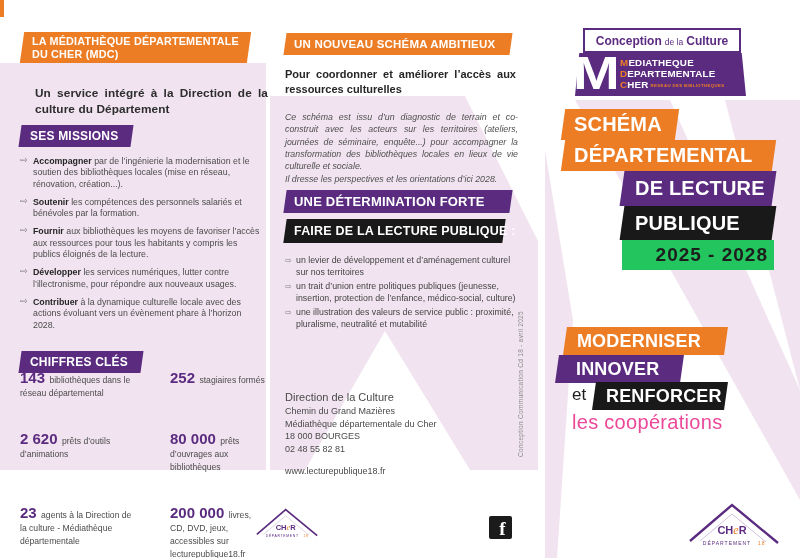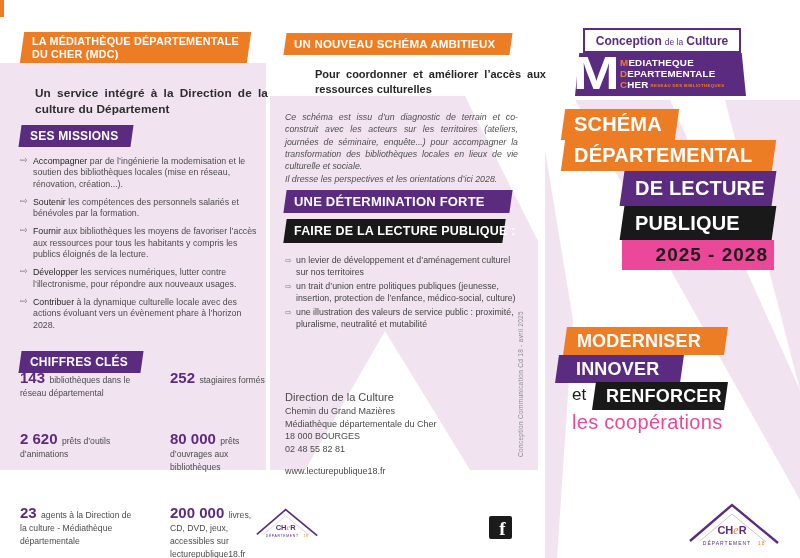--- a/index.html
+++ b/index.html
@@ -28,31 +28,31 @@
 
   
   #hdr-left { left:22px; top:32px; width:227px; height:31px; font-size:10.8px; line-height:13px; padding-left:10px; }
   #left-intro { left:22px; top:85px; width:233px; font-size:11.8px; font-weight:700; line-height:16px;
                 color:#2d2d2d; text-align:justify; letter-spacing:0.1px;margin-left:13px; }
   #missions-title { left:20px; top:125px; width:112px; height:22px; font-size:12px; padding-left:10px; }
   #missions-list { left:20px; top:156px; width:240px; font-size:8.8px; line-height:11.3px; color:#4b4b4b; }
   .mission { position:relative; padding-left:13px; margin-bottom:7px; }
   .mission .arr { position:absolute; left:0; top:-1px; font-size:9px; color:#777;
                   font-family:"DejaVu Sans", sans-serif; }
-  .mission .lead { font-weight:400; color:#262626; }
+  .mission .lead { font-weight:700; color:#262626; }
   #chiffres-title { left:20px; top:351px; width:122px; height:22px; font-size:12px; padding-left:10px; }
   #chiffres-grid { left:20px; top:371px; width:246px; display:grid; grid-template-columns:118px 1fr;
                    column-gap:6px; row-gap:9px; font-size:8.6px; line-height:13px; color:#4b4b4b;gap:32px; }
   .chiffre { margin:0; }
   .num { font-size:15px; font-weight:800; color:#5B2B80; margin-right:2px; }
 
   
   #hdr-mid { left:285px; top:33px; width:226px; height:22px; font-size:11.5px; padding-left:9px; }
   #mid-subtitle { left:285px; top:67px; width:231px; font-size:11px; font-weight:700; line-height:14.5px;
-                  color:#262626; text-align:justify;margin-left:30px; }
+                  color:#262626; text-align:justify; }
   #mid-paras { left:285px; top:111px; width:233px; font-style:italic; font-size:8.8px; line-height:12.3px;
                color:#4f4f4f; text-align:justify; }
   #mid-paras p { margin:0 0 1px 0; }
   #determination { left:285px; top:190px; width:226px; height:23px; font-size:13px; padding-left:9px; }
   #lecture { left:285px; top:219px; width:219px; height:24px; font-size:12.5px; padding-left:9px; }
   #mid-bullets { left:285px; top:255px; width:237px; font-size:8.8px; line-height:11.5px; color:#434343; }
   .bullet { position:relative; padding-left:11px; margin-bottom:3px; }
   .bullet .arr { position:absolute; left:0; top:0; font-size:8px; color:#888;
                  font-family:"DejaVu Sans", sans-serif; }
   #address { left:285px; top:390px; font-size:9px; line-height:12.5px; color:#4a4a4a; }
@@ -76,21 +76,21 @@
             transform:scaleX(1.22); transform-origin:left top; }
   #logo-lines { left:620px; top:57px; font-size:9.8px; line-height:11px; font-weight:800; color:#fff;
                 letter-spacing:0.2px; }
   .ini { color:#ED7D25; }
   .network { font-size:4.3px; color:#ED7D25; letter-spacing:0.4px; vertical-align:1px; margin-left:2px; }
 
   #t1 { left:563px; top:109px; width:114px; height:31px; font-size:20px; padding-left:11px; }
   #t2 { left:563px; top:140px; width:211px; height:31px; font-size:20px; padding-left:11px; }
   #t3 { left:622px; top:171px; width:152px; height:35px; font-size:20px; padding-left:13px; }
   #t4 { left:622px; top:206px; width:152px; height:34px; font-size:20px; padding-left:13px; }
-  #years-box { left:622px; top:240px; width:152px; height:30px; background:#ec4899; display:flex;
+  #years-box { left:622px; top:240px; width:152px; height:30px; background:#22c55e; display:flex;
                align-items:center; justify-content:flex-end; padding-right:6px; box-sizing:border-box;
                font-size:19px; font-weight:800; color:#1d1d1d; letter-spacing:1px; }
   #s1 { left:565px; top:327px; width:161px; height:28px; font-size:18px; padding-left:12px; }
   #s2 { left:557px; top:355px; width:125px; height:28px; font-size:18px; padding-left:19px; }
   #s-et { left:572px; top:385px; font-size:17px; color:#1d1d1d; }
   #s3 { left:594px; top:382px; width:132px; height:28px; font-size:18px; padding-left:12px; }
   #s4 { left:572px; top:411px; font-size:20px; color:#ec4899; letter-spacing:0.3px; }
 
   .cher-svg text { font-family:"Liberation Sans", sans-serif; }
 </style>

